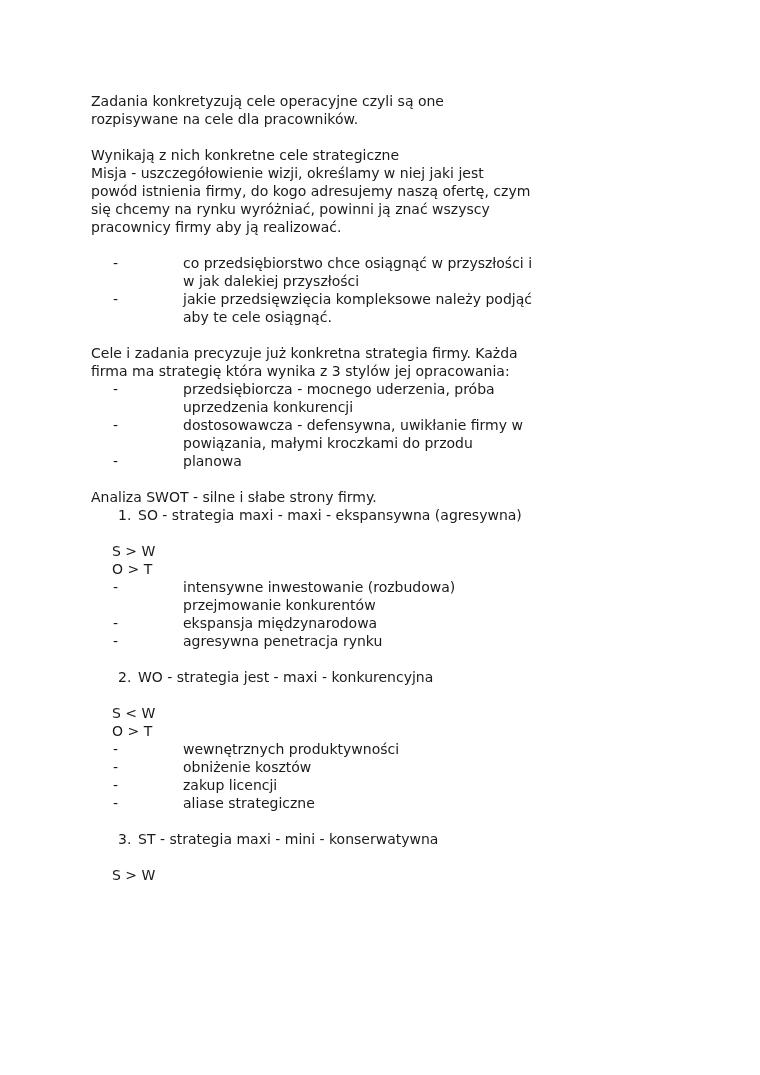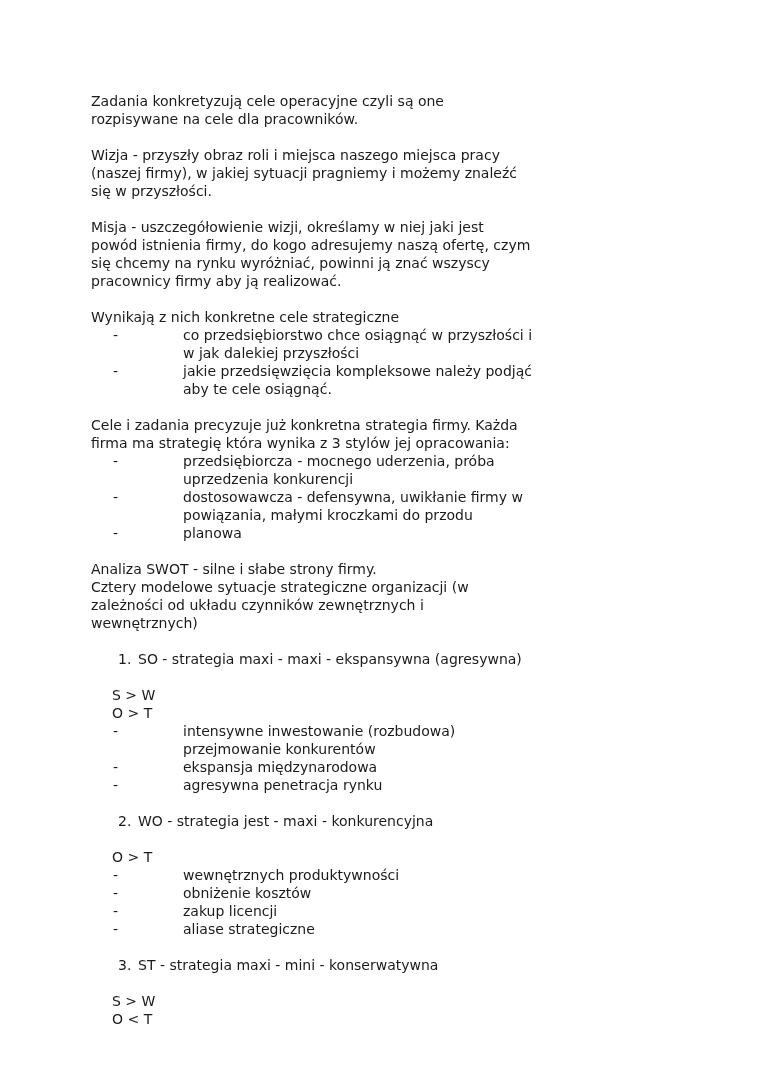--- a/index.html
+++ b/index.html
@@ -57,25 +57,24 @@
     padding-left: 21px;
   }
 </style>
 </head>
 <body>
 
 <div class="page">
 
   <p class="para">Zadania konkretyzują cele operacyjne czyli są one rozpisywane na cele dla pracowników.</p>
 
-  <p class="para">Wizja - przyszły obraz roli i miejsca naszego miejsca pracy (naszej firmy), w jakiej sytuacji pragniemy i możemy znaleźć się w przyszłości.</p>
+
+  <p class="para tight">Wynikają z nich konkretne cele strategiczne</p>
 
   <p class="para">Misja - uszczegółowienie wizji, określamy w niej jaki jest powód istnienia firmy, do kogo adresujemy naszą ofertę, czym się chcemy na rynku wyróżniać, powinni ją znać wszyscy pracownicy firmy aby ją realizować.</p>
-
-  <p class="para tight">Wynikają z nich konkretne cele strategiczne</p>
   <div class="list">
     <div class="li">
       <span class="dash">-</span>
       <span class="lt">co przedsiębiorstwo chce osiągnąć w przyszłości i w jak dalekiej przyszłości</span>
     </div>
     <div class="li">
       <span class="dash">-</span>
       <span class="lt">jakie przedsięwzięcia kompleksowe należy podjąć aby te cele osiągnąć.</span>
     </div>
   </div>
@@ -90,21 +89,20 @@
       <span class="dash">-</span>
       <span class="lt">dostosowawcza - defensywna, uwikłanie firmy w powiązania, małymi kroczkami do przodu</span>
     </div>
     <div class="li">
       <span class="dash">-</span>
       <span class="lt">planowa</span>
     </div>
   </div>
 
   <p class="para tight">Analiza SWOT - silne i słabe strony firmy.</p>
-  <p class="para">Cztery modelowe sytuacje strategiczne organizacji (w zależności od układu czynników zewnętrznych i wewnętrznych)</p>
 
   <div class="numline">
     <span class="num">1.</span>
     <span class="nt">SO - strategia maxi - maxi - ekspansywna (agresywna)</span>
   </div>
   <div class="rel">S &gt; W</div>
   <div class="rel">O &gt; T</div>
   <div class="list">
     <div class="li">
       <span class="dash">-</span>
@@ -117,20 +115,21 @@
     <div class="li">
       <span class="dash">-</span>
       <span class="lt">agresywna penetracja rynku</span>
     </div>
   </div>
 
   <div class="numline">
     <span class="num">2.</span>
     <span class="nt">WO - strategia jest - maxi - konkurencyjna</span>
   </div>
+  <div class="rel">S &lt; W</div>
   <div class="rel">O &gt; T</div>
   <div class="list">
     <div class="li">
       <span class="dash">-</span>
       <span class="lt">wewnętrznych produktywności</span>
     </div>
     <div class="li">
       <span class="dash">-</span>
       <span class="lt">obniżenie kosztów</span>
     </div>
@@ -142,15 +141,14 @@
       <span class="dash">-</span>
       <span class="lt">aliase strategiczne</span>
     </div>
   </div>
 
   <div class="numline">
     <span class="num">3.</span>
     <span class="nt">ST - strategia maxi - mini - konserwatywna</span>
   </div>
   <div class="rel">S &gt; W</div>
-  <div class="rel">O &lt; T</div>
 
 </div>
 
 </body></html>

